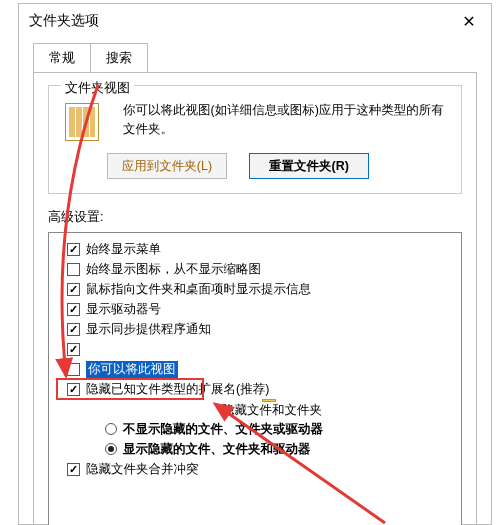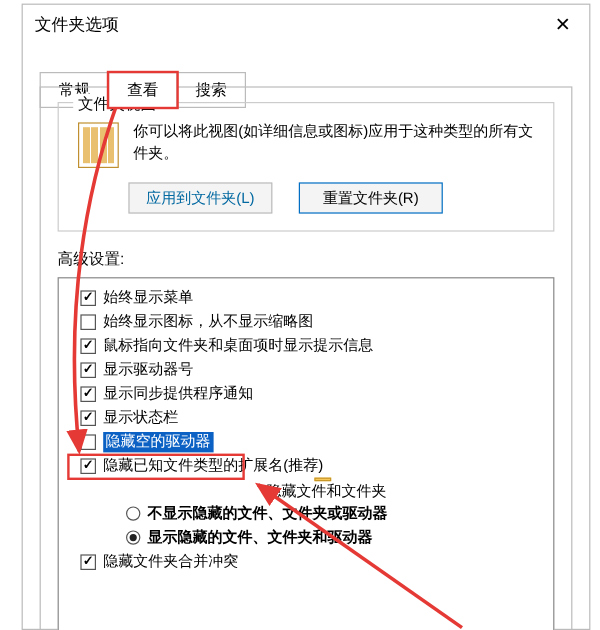--- a/index.html
+++ b/index.html
@@ -1,34 +1,34 @@
 <!DOCTYPE html>
 <html><head>
 <meta charset="utf-8">
 <style>
   * { box-sizing: border-box; margin: 0; padding: 0; font-family: "Microsoft YaHei", "SimSun", sans-serif; }
   body { background: #fff; width: 500px; height: 525px; overflow: hidden; position: relative; }
   .dialog { position: absolute; left: 18px; top: 3px; right: 8px; bottom: 0; border: 1px solid #bbb; background: #fff; }
   .titlebar { display: flex; align-items: center; justify-content: space-between; padding: 6px 8px 6px 10px; font-size: 14px; gap: 36px; }
   .close-x { width: 28px; height: 22px; display: flex; align-items: center; justify-content: center; font-size: 16px; }
-  .tabs { display: flex; margin: 4px 0 0 14px; position: relative; top: 18px; }
+  .tabs { display: flex; margin: 4px 0 0 14px; position: relative; top: 1px; }
   .tab { padding: 5px 15px; font-size: 13px; border: 1px solid #bbb; background: #fff; margin-right: -1px; }
   .tab.inactive { border-bottom: 1px solid #bbb; }
   .tab.active { border-bottom: 1px solid #fff; position: relative; z-index: 2; outline: 2px solid #e53935; outline-offset: -1px; }
   .tab-body { border: 1px solid #bbb; margin: 0 14px 0 14px; padding: 12px 14px 14px 14px; position: relative; }
   .fv-group { border: 1px solid #ccc; padding: 10px 12px 14px 12px; margin-bottom: 14px; }
   .fv-legend { position: relative; top: -18px; background: #fff; display: inline-block; padding: 0 4px; font-size: 13px; }
-  .fv-row { display: flex; align-items: flex-start; margin-top: -14px; }
+  .fv-row { display: flex; align-items: flex-start; margin-top: -14px; gap: 12px; }
   .fv-icon { width: 34px; height: 38px; border: 1px solid #c09030; background: #fff; margin: 2px 12px 0 4px; position: relative; }
   .fv-icon::before { content: ""; position: absolute; left: 3px; right: 3px; top: 3px; bottom: 3px; background: repeating-linear-gradient(to right, #e8c070 0 6px, #fff 6px 7px); }
   .fv-desc { font-size: 12.5px; line-height: 1.5; flex: 1; }
   .fv-btns { display: flex; gap: 22px; margin-top: 12px; margin-left: 46px; }
   .btn { min-width: 120px; height: 26px; border: 1px solid #888; background: #f4f4f4; font-size: 12.5px; display: flex; align-items: center; justify-content: center; }
-  .btn.disabled { color: #0369a1; border-color: #bbb; }
-  .btn.primary { border-color: #006fc4; }
+  .btn.disabled { color: #a16207; border-color: #bbb; }
+  .btn.primary { border-color: #006fc4; font-weight: bold; }
   .adv-label { font-size: 13px; margin-bottom: 6px; }
   .adv-list { border: 1px solid #888; padding: 6px 4px 6px 4px; height: 344px; overflow: hidden; background: #fff; }
   .node { display: flex; align-items: center; font-size: 12.5px; height: 20px; margin-left: 14px; white-space: nowrap; }
   .indent-1 { margin-left: 34px; flex-direction: column; }
   .indent-2 { margin-left: 52px; font-weight: bold; }
   .cb { width: 13px; height: 13px; border: 1px solid #555; margin-right: 6px; display: inline-flex; align-items: center; justify-content: center; font-size: 11px; line-height: 1; background: #fff; }
   .cb.checked::after { content: "✓"; font-weight: bold; }
   .radio { width: 12px; height: 12px; border: 1px solid #555; border-radius: 50%; margin-right: 6px; display: inline-flex; align-items: center; justify-content: center; background: #fff; }
   .radio.checked::after { content: ""; width: 6px; height: 6px; background: #222; border-radius: 50%; }
   .folder-icon { width: 14px; height: 11px; background: #f7c95a; border: 1px solid #c79728; margin-right: 6px; }
@@ -40,21 +40,20 @@
 <body>
 
 <div class="dialog">
   <div class="titlebar">
     <span>文件夹选项</span>
     <div class="close-x">✕</div>
   </div>
 
   <div class="tabs">
     <div class="tab inactive">常规</div>
-    <div class="tab active">查看</div>
     <div class="tab inactive">搜索</div>
   </div>
 
   <div class="tab-body">
 
     <div class="fv-group">
       <span class="fv-legend">文件夹视图</span>
       <div class="fv-row">
         <div class="fv-icon"></div>
         <div class="fv-desc">你可以将此视图(如详细信息或图标)应用于这种类型的所有文件夹。</div>
@@ -83,25 +82,24 @@
       <div class="node">
           <span class="cb checked"></span>
           <span>显示驱动器号</span>
         </div>
       <div class="node">
           <span class="cb checked"></span>
           <span>显示同步提供程序通知</span>
         </div>
       <div class="node">
           <span class="cb checked"></span>
-          <span>显示状态栏</span>
         </div>
       <div class="node" id="hideEmpty">
           <span class="cb"></span>
-          <span class="hl-label">隐藏空的驱动器</span>
+          <span class="hl-label">你可以将此视图</span>
         </div>
       <div class="node">
           <span class="cb checked"></span>
           <span>隐藏已知文件类型的扩展名(推荐)</span>
         </div>
       <div class="node indent-1">
           <span class="folder-icon"></span>
           <span>隐藏文件和文件夹</span>
         </div>
       <div class="node indent-2">

